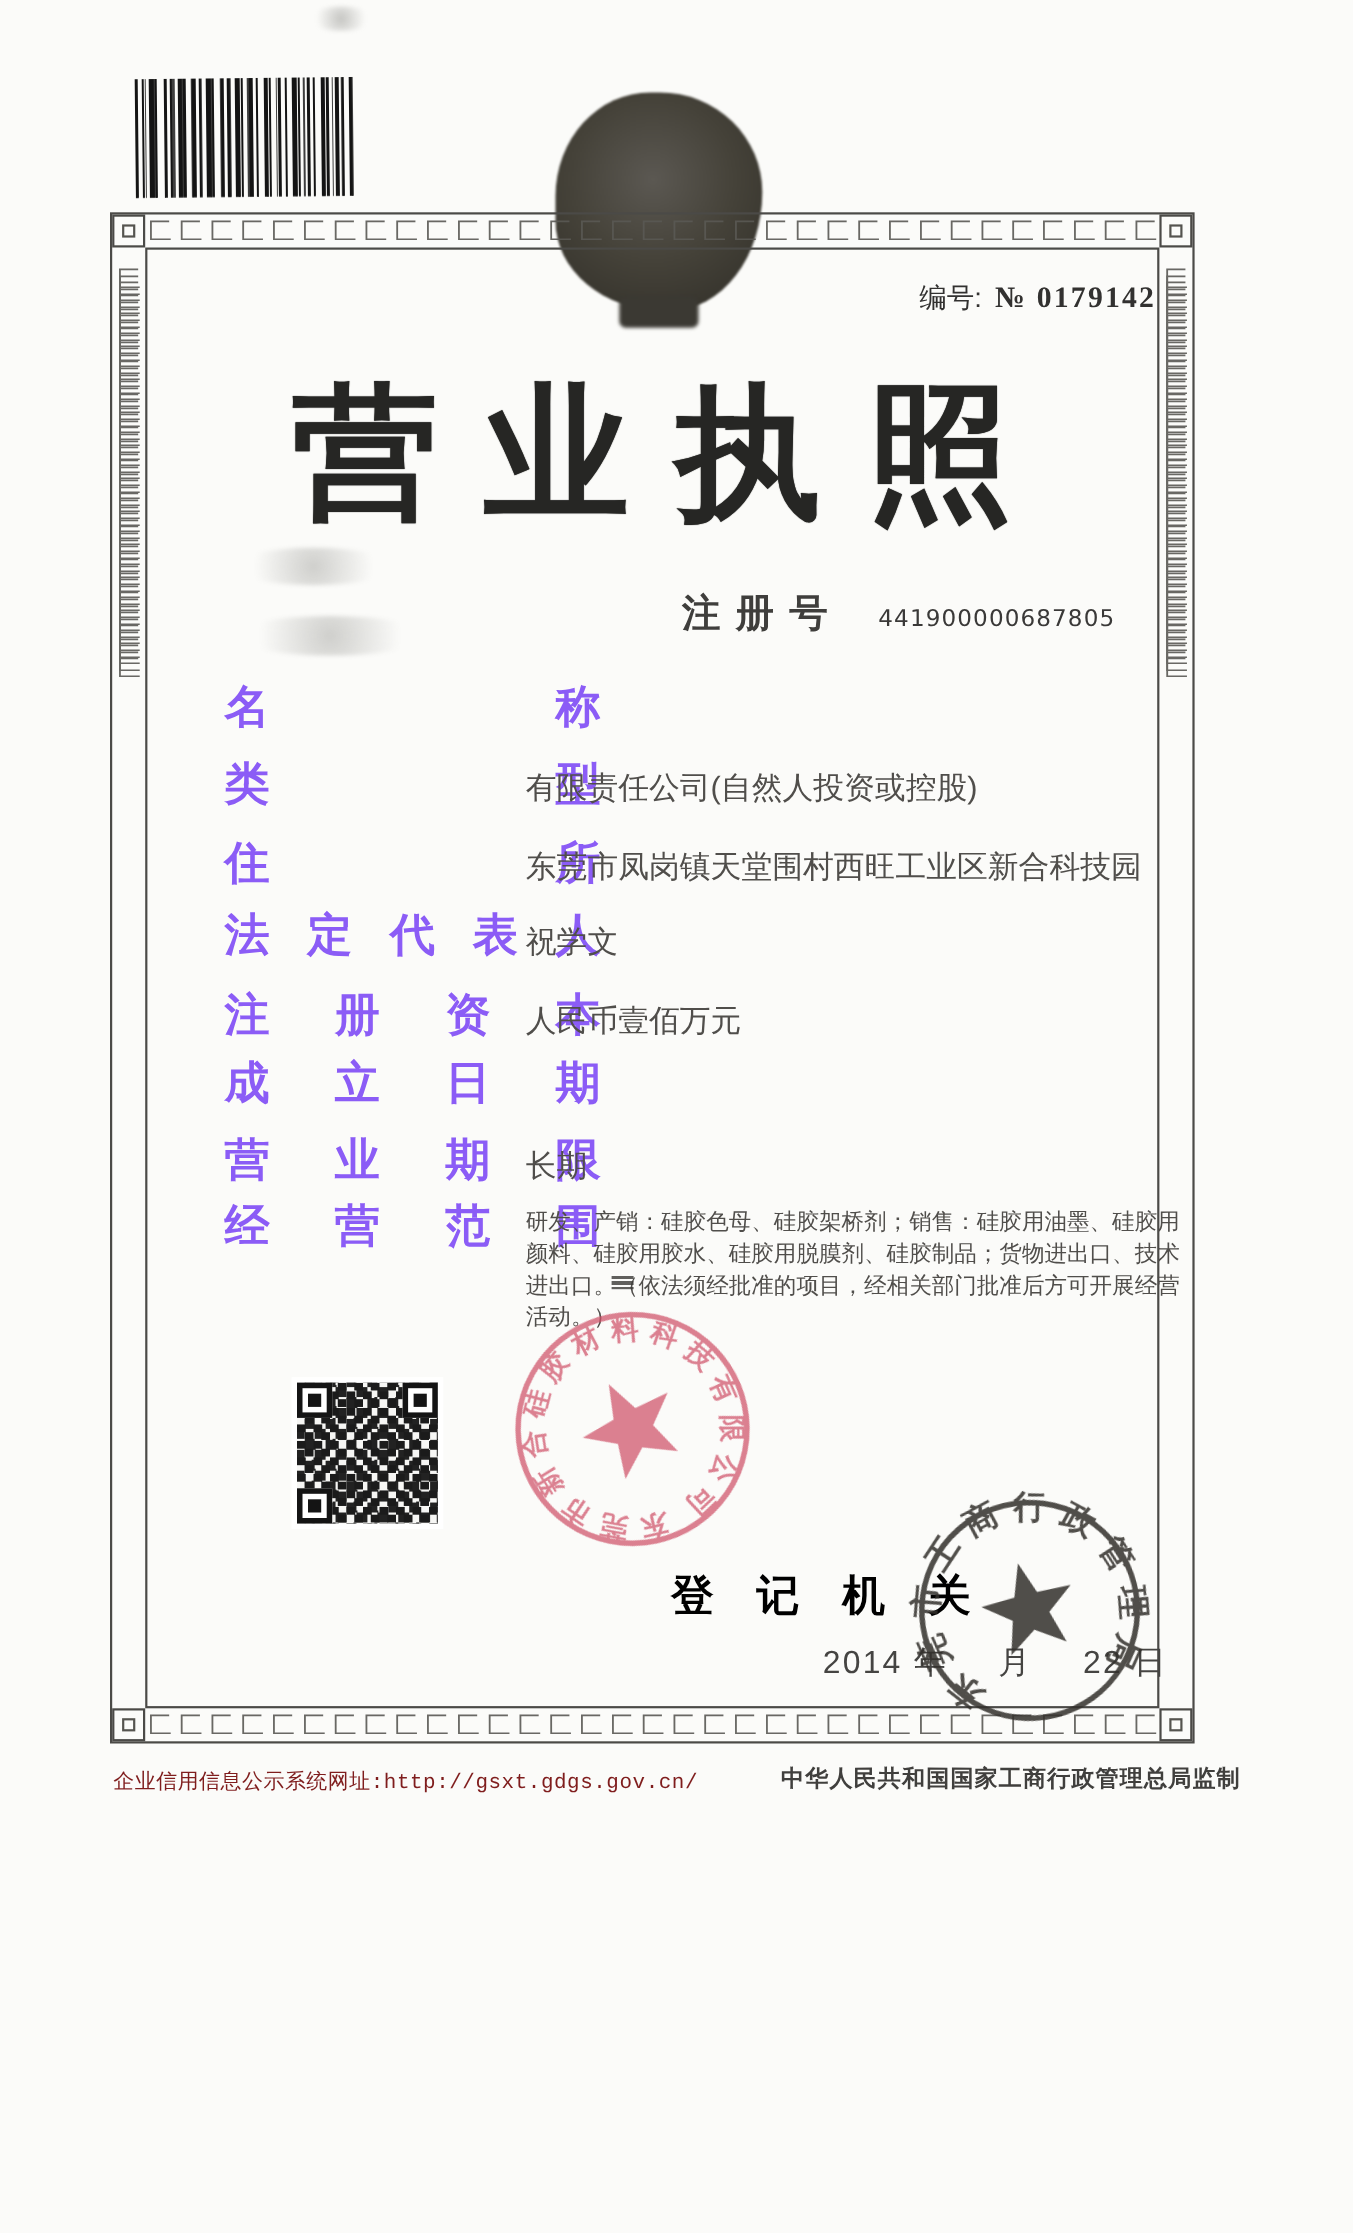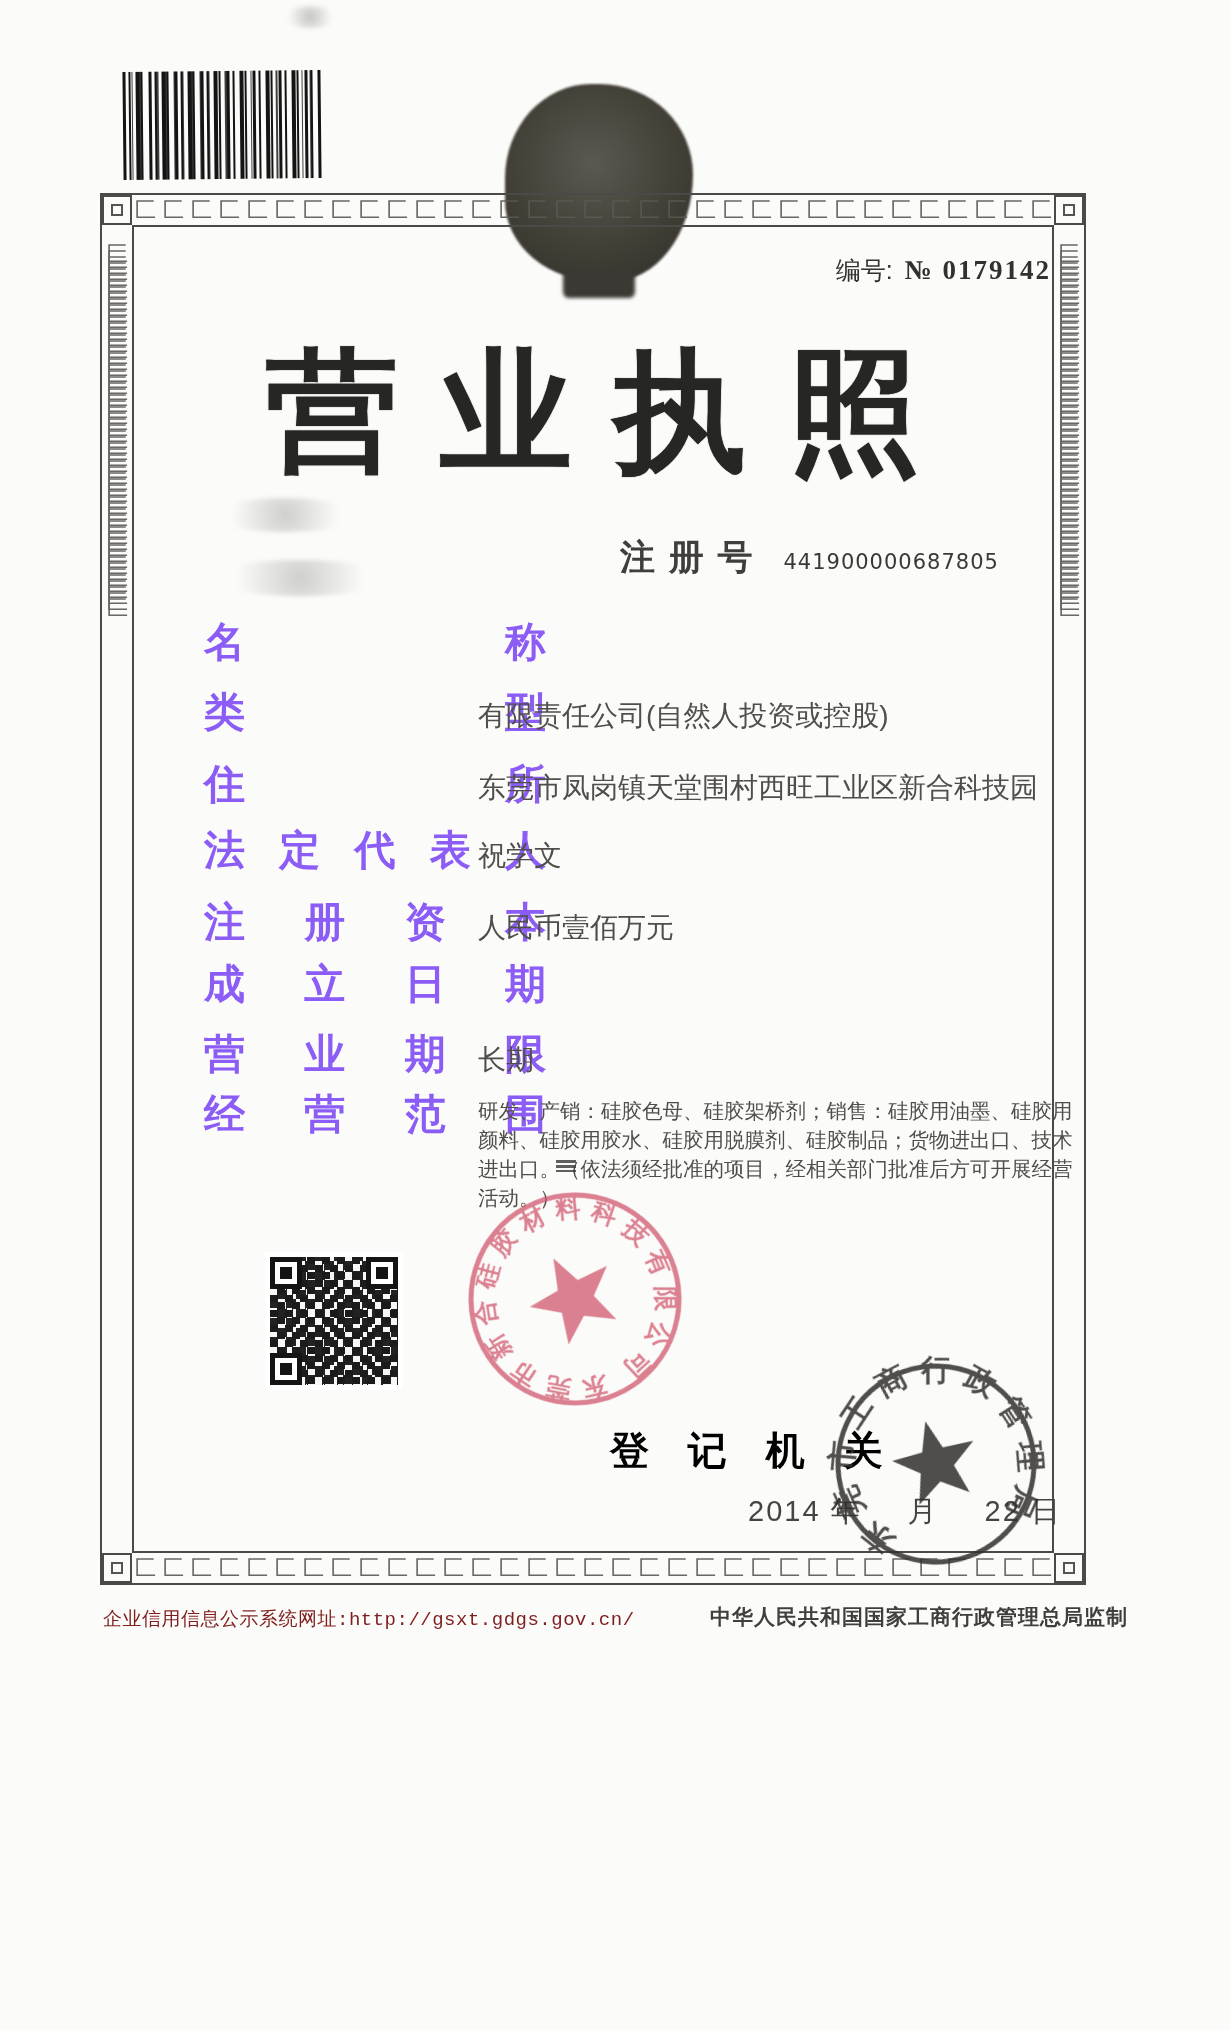--- a/index.html
+++ b/index.html
@@ -36,21 +36,21 @@
   .corner::after{content:"";position:absolute;inset:7px;border:2px solid #55544f;}
   .corner.tl{top:0;left:0;} .corner.tr{top:0;right:0;}
   .corner.bl{bottom:0;left:0;} .corner.br{bottom:0;right:0;}
 
   
   .serial{position:absolute;top:254px;right:179px;font-size:25px;color:#323130;display:flex;gap:12px;align-items:baseline;margin-left:24px;}
   .serial .no{font-family:"Liberation Serif",serif;font-weight:700;font-size:27px;letter-spacing:2px;}
   .license-title{position:absolute;left:100px;top:336px;width:986px;text-align:center;
     font-size:132px;font-weight:800;color:#262624;letter-spacing:42px;padding-left:42px;
     box-sizing:border-box;line-height:1.15;text-shadow:0 0 1px #262624;}
-  .regno-row{position:absolute;left:620px;top:534px;display:flex;gap:29px;align-items:baseline;text-align:right;}
+  .regno-row{position:absolute;left:620px;top:534px;display:flex;gap:44px;align-items:baseline;text-align:right;}
   .regno-label{font-size:35px;color:#3f3e3c;font-weight:600;letter-spacing:2px;}
   .regno-value{font-size:21px;color:#3a3938;letter-spacing:1px;font-family:"DejaVu Sans",sans-serif;}
 
   
   .flabel{position:absolute;left:204px;width:342px;font-size:41px;font-weight:600;color:#8b5cf6;
     text-align:justify;text-align-last:justify;text-justify:inter-character;line-height:1.1;}
   .fvalue{position:absolute;left:478px;width:600px;font-size:28px;color:#504e4b;line-height:1.25;white-space:nowrap;}
   .fvalue.scope{font-size:20.5px;line-height:29px;white-space:pre-line;}
 
   

